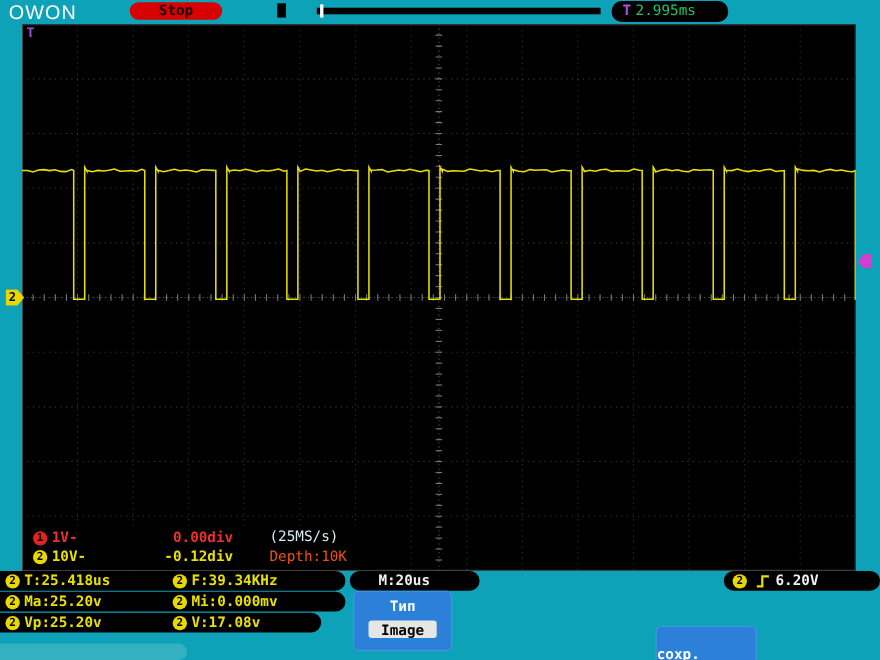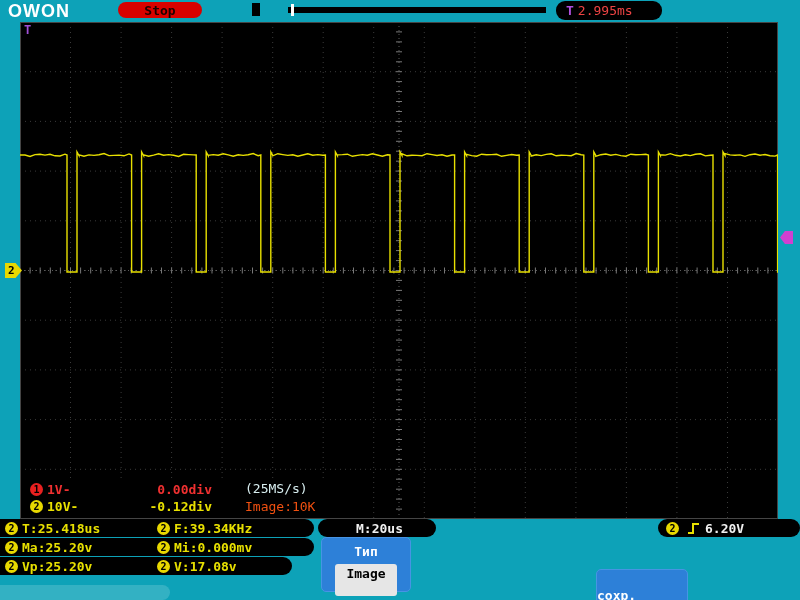--- a/index.html
+++ b/index.html
@@ -1,31 +1,31 @@
 <!DOCTYPE html>
 <html><head>
 <meta charset="utf-8">
 <style>
   html,body{margin:0;padding:0;background:#000;}
   .screen{position:relative;width:800px;height:600px;background:#0da2b8;overflow:hidden;
           font-family:"DejaVu Sans Mono","Liberation Mono",monospace;}
 
   
   .logo{position:absolute;left:8px;top:1px;font-family:"Liberation Sans",sans-serif;
-        font-size:18px;font-weight:bold;color:#fff;letter-spacing:1px;}
+        font-size:18px;font-weight:normal;color:#fff;letter-spacing:1px;}
   .stop-pill{position:absolute;left:118px;top:2px;width:84px;height:16px;border-radius:9px;
              background:#d80000;color:#1d0000;font-size:13px;font-weight:bold;
              display:flex;align-items:center;justify-content:center;}
   .trig-offset-mark{position:absolute;left:252px;top:3px;width:8px;height:13px;background:#000;}
   .mem-bar{position:absolute;left:288px;top:7px;width:258px;height:6px;background:#000;}
   .mem-tick{position:absolute;left:291px;top:4px;width:3px;height:12px;background:#fff;}
   .time-box{position:absolute;left:556px;top:1px;width:106px;height:19px;border-radius:9px;
             background:#000;display:flex;align-items:center;}
   .time-box .ticon{color:#b050e0;font-weight:bold;font-size:13px;margin:0 4px 0 10px;}
-  .time-box .tval{color:#ef4444;font-size:13px;}
+  .time-box .tval{color:#22c55e;font-size:13px;}
 
   
   .display{position:absolute;left:20px;top:22px;width:758px;height:497px;background:#000;}
   .display svg{position:absolute;left:0;top:0;}
   .gl{stroke:#3a3a3a;stroke-width:1;stroke-dasharray:1 4;}
   .axis{stroke:#5a5a5a;stroke-width:1;stroke-dasharray:1 3;}
   .tick{stroke:#787878;stroke-width:1;}
   .gridborder{fill:none;stroke:#454545;stroke-width:1;}
   .trace{fill:none;stroke-width:1.4;}
 
@@ -58,32 +58,32 @@
         display:flex;align-items:center;padding-left:5px;box-sizing:border-box;
         color:#e8e000;font-size:13px;font-weight:bold;}
   .rowA{top:519px;width:314px;}
   .rowB{top:538px;width:314px;}
   .rowC{top:557px;width:292px;}
   .ritem{display:flex;align-items:center;}
   .ritem.first{width:152px;}
 
   .mbox{position:absolute;left:318px;top:519px;width:118px;height:18px;background:#000;
         border-radius:9px;color:#f0f0f0;font-size:13px;font-weight:bold;
-        display:flex;align-items:center;padding-left:38px;box-sizing:border-box;}
+        display:flex;align-items:center;padding-left:26px;box-sizing:border-box;}
   .trigbox{position:absolute;left:658px;top:519px;width:142px;height:18px;background:#000;
            border-radius:9px;display:flex;align-items:center;padding-left:8px;box-sizing:border-box;
            color:#f0f0f0;font-size:13px;font-weight:bold;}
   .trigbox svg{margin:0 3px;}
 
   
   .btn{position:absolute;background:#2d80d8;border-radius:5px;border:1px solid #4794e4;
        box-sizing:border-box;color:#fff;font-size:13px;font-weight:bold;cursor:pointer;}
   .btn-type{left:321px;top:537px;width:90px;height:55px;text-align:center;}
   .btn-type .lbl{margin-top:6px;}
-  .btn-type .valbox{margin:5px auto 0;width:62px;height:32px;background:#e6e6e6;border-radius:3px;
+  .btn-type .valbox{margin:5px auto 0;width:62px;height:16px;background:#e6e6e6;border-radius:3px;
                     color:#000;line-height:20px;}
   .btn-save{left:596px;top:569px;width:92px;height:52px;display:flex;align-items:center;justify-content:flex-start;}
 
   .bl-pill{position:absolute;left:0;top:585px;width:170px;height:15px;
            background:rgba(255,255,255,0.16);border-radius:0 8px 8px 0;}
 </style>
 </head>
 <body>
 
 <div class="screen">
@@ -265,21 +265,21 @@
     </div>
     <div class="row r2">
       <span class="badge y">2</span>
       <span>10V-</span>
       <span class="val">-0.12div</span>
     </div>
   </div>
 
   <div class="acqbox">
     <div class="sr">(25MS/s)</div>
-    <div class="dp">Image:10K</div>
+    <div class="dp">Depth:10K</div>
   </div>
 
   <div class="rrow rowA">
     <span class="ritem first">
       <span class="badge y">2</span>
       <span>T:25.418us</span>
     </span>
     <span class="ritem">
       <span class="badge y">2</span>
       <span>F:39.34KHz</span>

